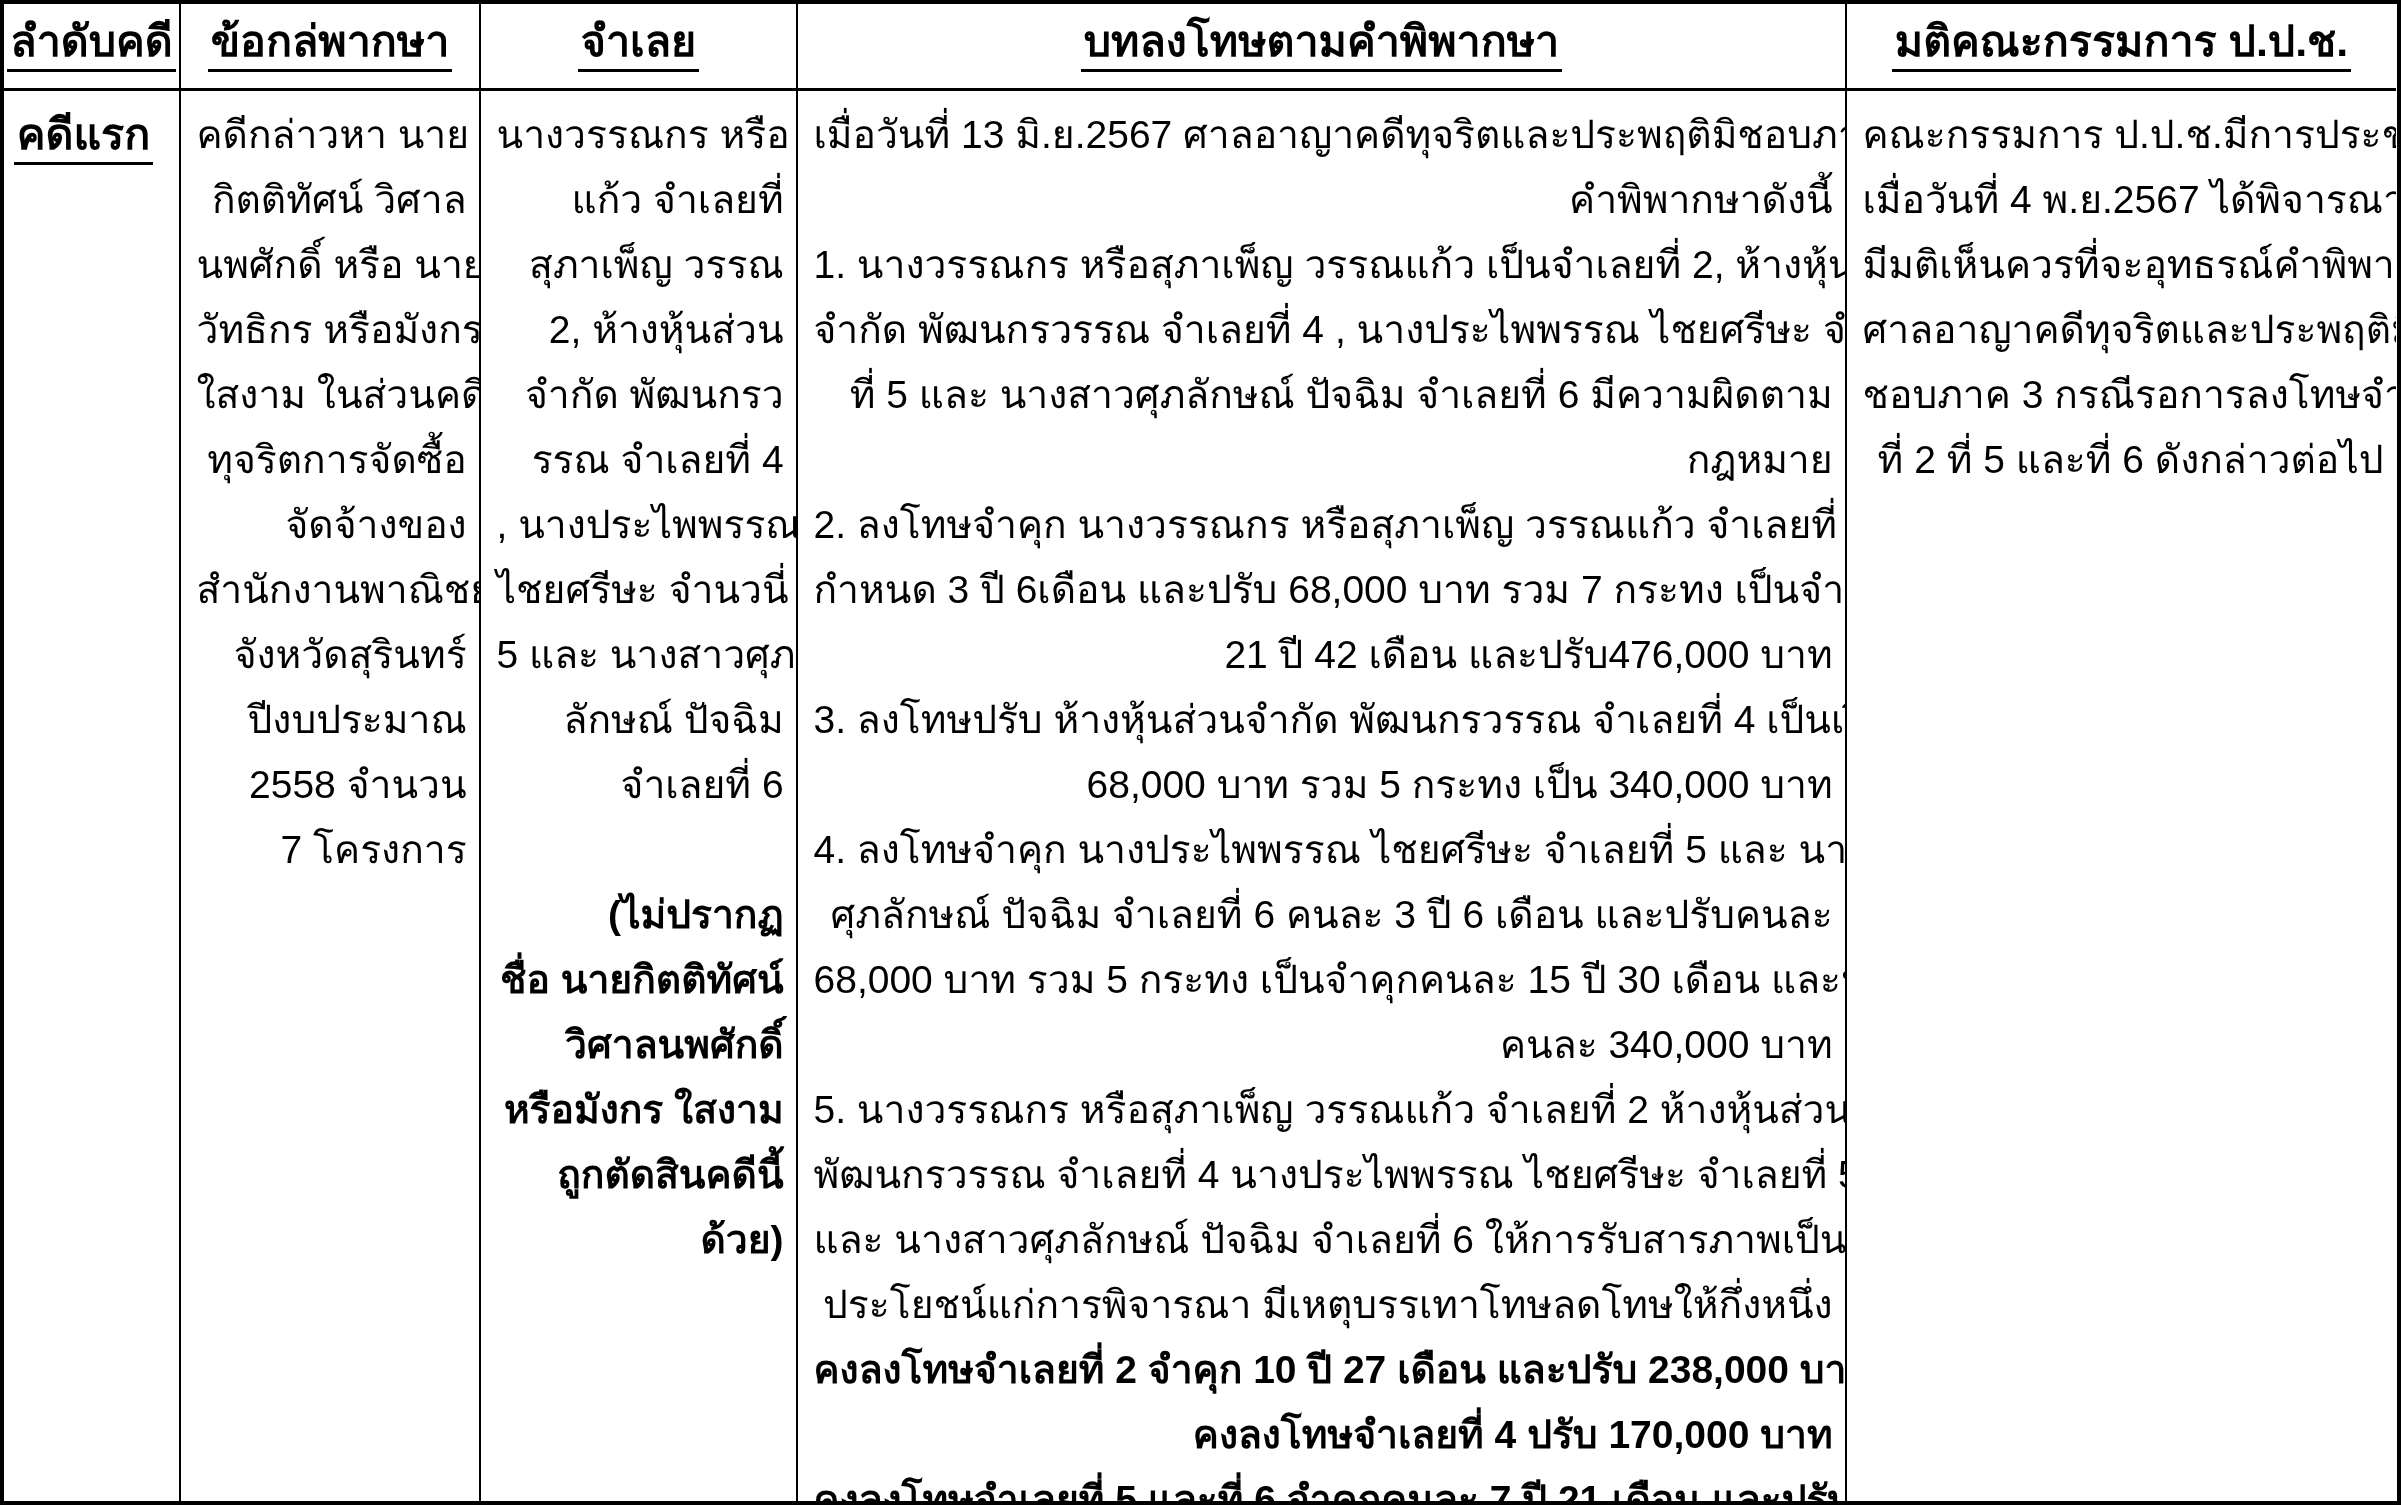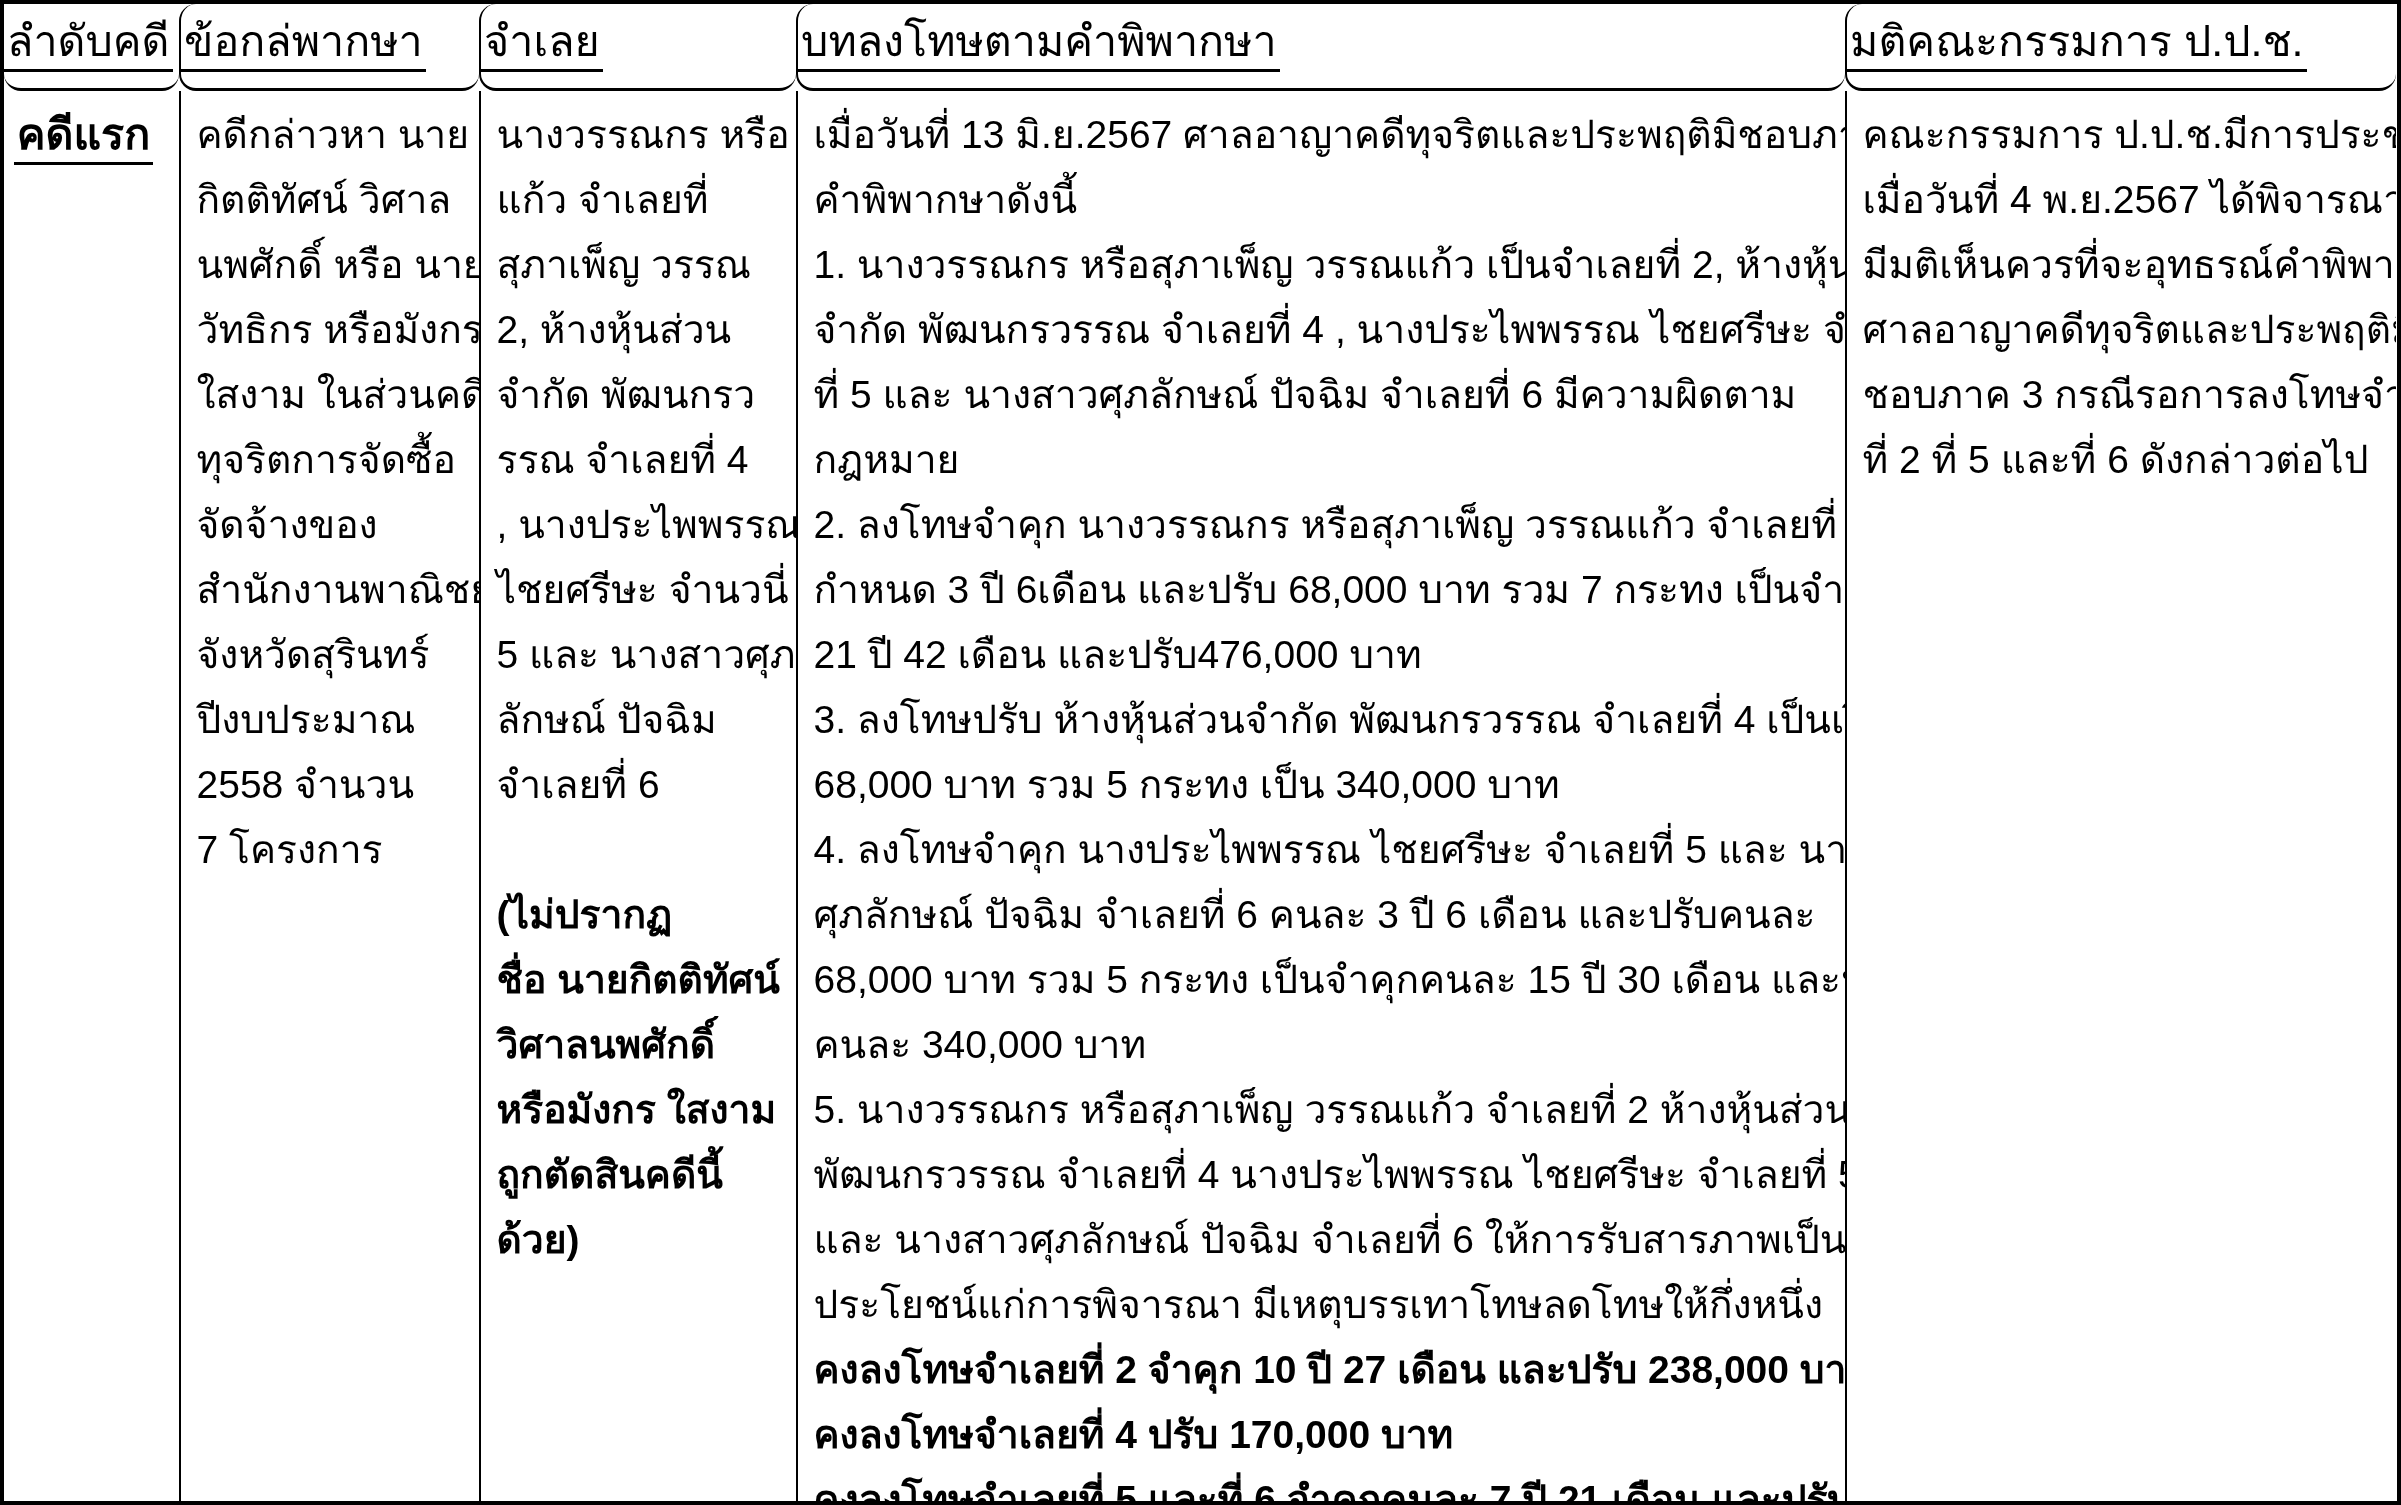--- a/index.html
+++ b/index.html
@@ -26,44 +26,44 @@
   .cell {
     box-sizing: border-box;
     overflow: hidden;
     background: #ffffff;
   }
   .cell.vline { border-left: 2.3px solid #000000; }
   .header-cell {
     border-bottom: 3.9px solid #000000;
     display: flex;
     align-items: center;
-    font-weight: normal;
+    justify-content: center;
+    font-weight: bold;
     font-size: 43px;
     white-space: nowrap;
-    border-radius: 17px;
   }
   .u {
     border-bottom: 3.9px solid #000000;
     padding: 0 3.1px 6.2px 3.1px;
     display: inline-block;
     line-height: 1;
   }
   .body-cell {
     padding: 10.8px 12.4px 0 15.5px;
     font-size: 39px;
     line-height: 65px;
   }
   .body-cell.center { text-align: center; padding-left: 0; padding-right: 16px; }
   .case-order-label {
     font-weight: bold;
     font-size: 43px;
     display: inline-block;
     margin-top: 10.8px;
   }
-  .line { white-space: nowrap; height: 65px; }
+  .line { white-space: nowrap; height: 65px; text-align: right; }
   .line.bold { font-weight: bold; }
 </style>
 </head>
 <body>
 
 <div class="doc-table">
 
   <div class="cell header-cell">
     <span class="u">ลำดับคดี</span>
   </div>

